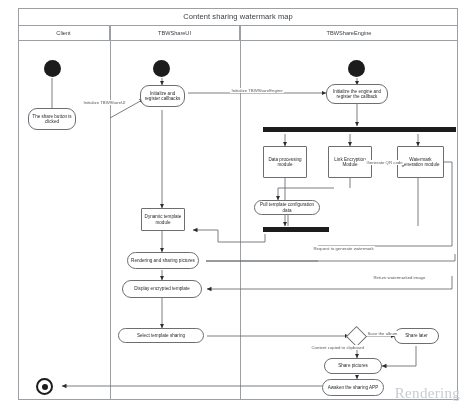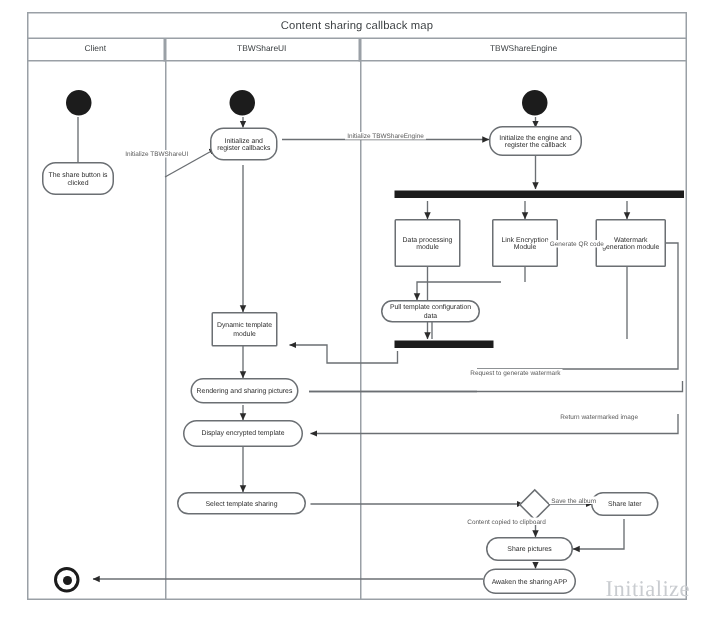--- a/index.html
+++ b/index.html
@@ -157,21 +157,21 @@
     color: #c9ccd0;
     letter-spacing: .3px;
   }
 </style>
 </head>
 <body>
 
 <div id="canvas">
 
   <div class="frame"></div>
-  <div class="title-band">Content sharing callback map</div>
+  <div class="title-band">Content sharing watermark map</div>
 
   <div class="lane-head" style="left:18px;  width:92px;  border-right:1px solid #9aa0a6;">Client</div>
   <div class="lane-head" style="left:110px; width:130px; border-right:1px solid #9aa0a6;">TBWShareUI</div>
   <div class="lane-head" style="left:240px; width:218px;">TBWShareEngine</div>
 
   <div class="lane-div" style="left:110px;"></div>
   <div class="lane-div" style="left:240px;"></div>
 
   <svg id="wires">
     <defs>
@@ -267,15 +267,15 @@
   <div class="node rounded" style="left:322px; top:379px; width:62px; height:17px;">Awaken the sharing APP</div>
 
   <div class="elabel" style="left:82px; top:100px;">Initialize TBWShareUI</div>
   <div class="elabel" style="left:230px; top:88px;">Initialize TBWShareEngine</div>
   <div class="elabel" style="left:365px; top:160px;">Generate QR code</div>
   <div class="elabel" style="left:312px; top:246px;">Request to generate watermark</div>
   <div class="elabel" style="left:372px; top:275px;">Return watermarked image</div>
   <div class="elabel" style="left:366px; top:331px;">Save the album</div>
   <div class="elabel" style="left:310px; top:345px;">Content copied to clipboard</div>
 
-  <div class="watermark">Initialize</div>
+  <div class="watermark">Rendering</div>
 
 </div>
 
 </body></html>

